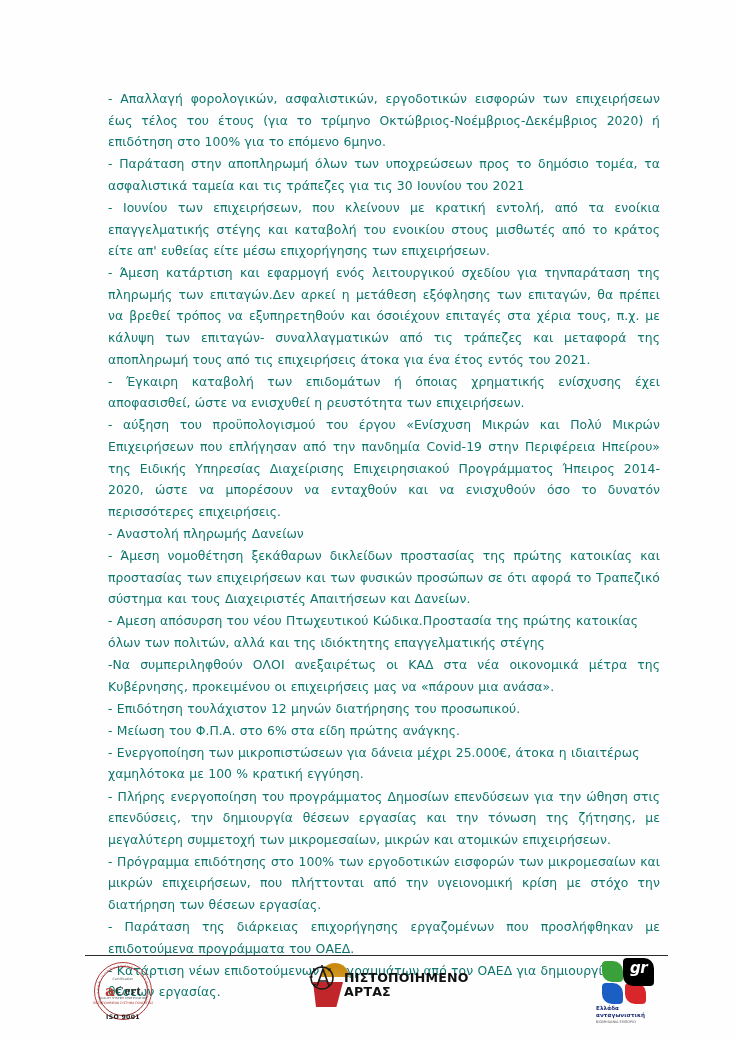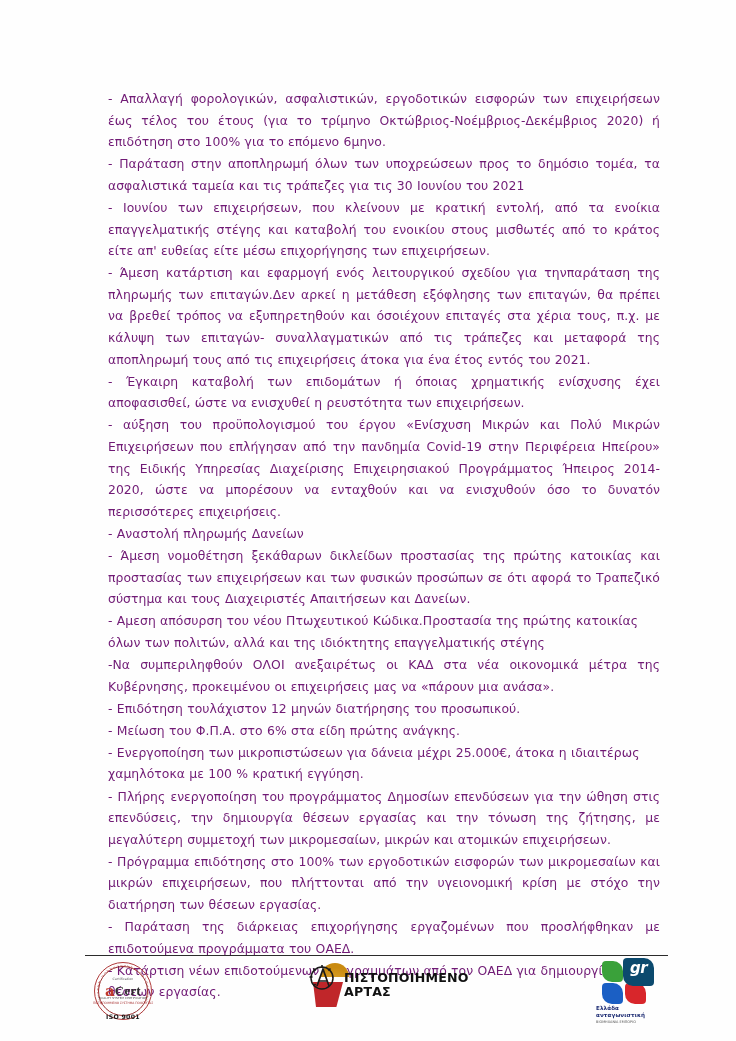--- a/index.html
+++ b/index.html
@@ -25,21 +25,21 @@
     left: 108px;
     top: 88px;
     width: 552px;
   }
   .para {
     font-size: 12.4px;
     line-height: 21.6px;
     text-align: justify;
     text-justify: inter-word;
     margin: 0 0 0.5px 0;
-    color: #701a75;
+    color: #0f766e;
     letter-spacing: 0.05px;
     word-spacing: 0.3px;
   }
   .para.noj {
     text-align: left;
   }
   
   .footer {
     position: absolute;
     left: 0;
@@ -250,21 +250,21 @@
   }
   .sq.green { left: 0px; top: 1px; background: #3aa13a; border-radius: 4px 10px 4px 10px; }
   .sq.blue  { left: 0px; top: 23px; background: #1b5fc4; border-radius: 4px 10px 4px 10px; }
   .sq.red   { left: 23px; top: 23px; background: #d8262b; border-radius: 4px 10px 4px 10px; }
   .gr-navy {
     position: absolute;
     left: 21px;
     top: -2px;
     width: 31px;
     height: 28px;
-    background: #0c4a6e;
+    background: #000000;
     border-radius: 4px 10px 4px 10px;
   }
   .gr-navy-text {
     position: absolute;
     left: 0;
     top: 3px;
     width: 31px;
     text-align: center;
     color: #fff;
     font-family: "DejaVu Sans", "Liberation Sans", sans-serif;

